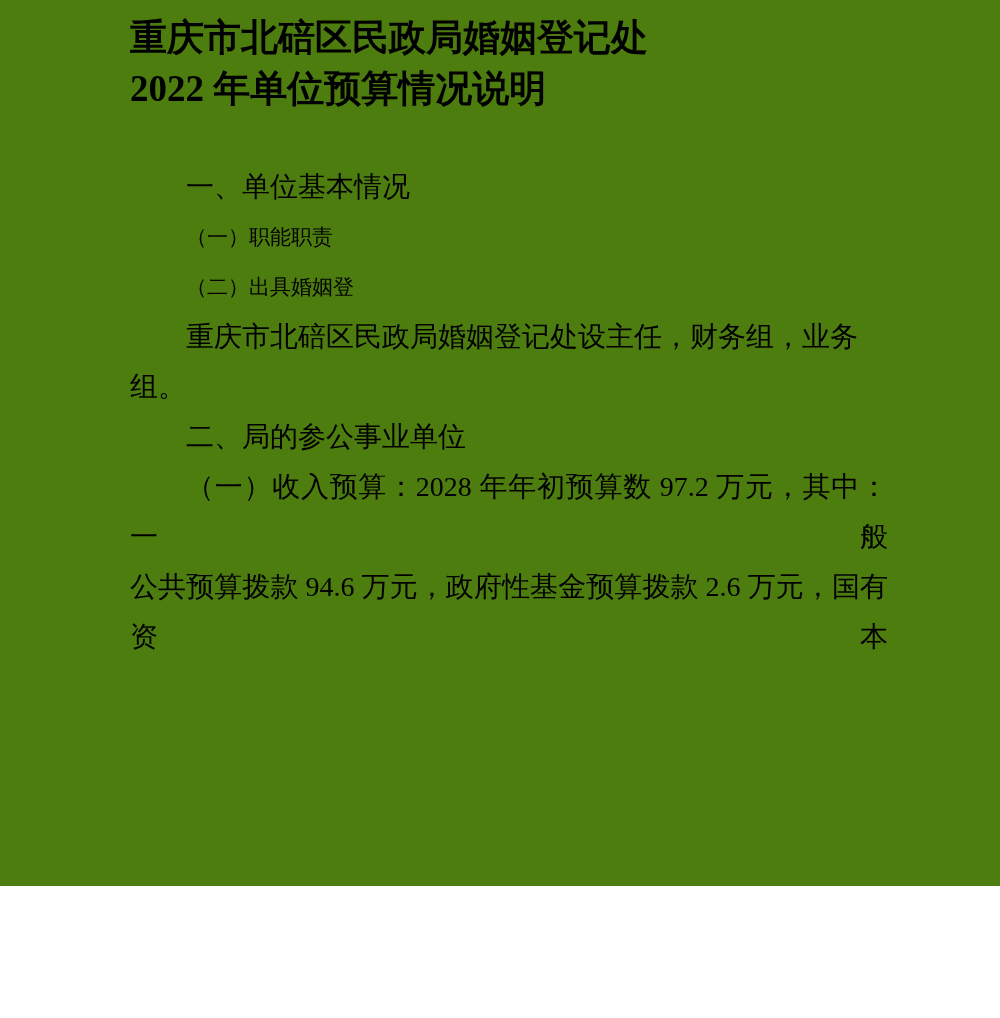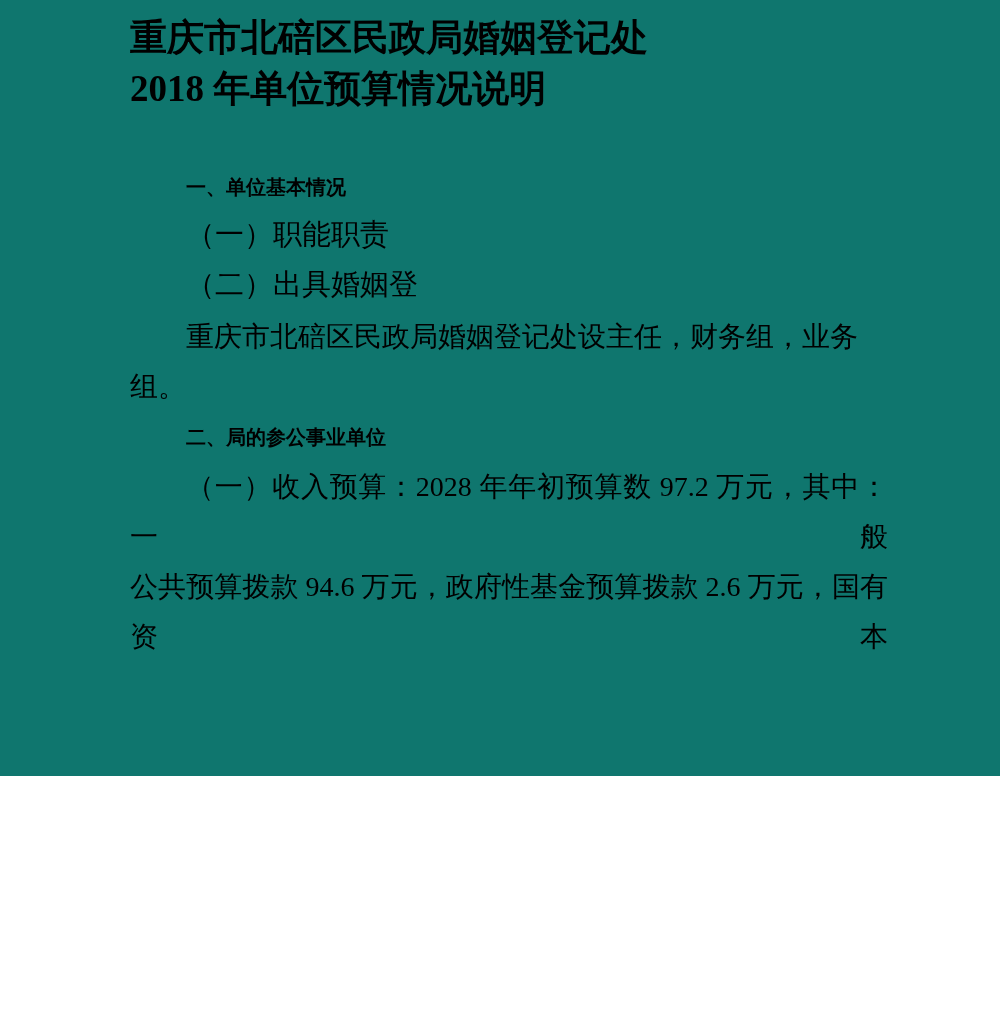--- a/index.html
+++ b/index.html
@@ -1,21 +1,21 @@
 <!DOCTYPE html>
 <html><head>
 <meta charset="utf-8">
 <style>
   * { margin: 0; padding: 0; box-sizing: border-box; }
   html, body { background: #ffffff; }
   .page {
     position: relative;
     width: 1000px;
-    height: 776px;
-    background: #0f766e;
+    height: 886px;
+    background: #4d7c0f;
     color: #000000;
     overflow: hidden;
     font-family: "Liberation Serif", "DejaVu Serif", serif;
   }
   .content {
     padding: 12px 112px 0 130px; 
   }
   .doc-title {
     text-align: center;
     font-weight: bold;
@@ -35,42 +35,42 @@
   .line.full {
     text-align: justify;
     text-align-last: justify;
     text-justify: inter-character;
   }
   .line.indent {
     text-indent: 56px; 
   }
   .heading1 {
     font-family: "Liberation Sans", "DejaVu Sans", sans-serif;
-    font-weight: bold;
-    font-size: 20px;
+    font-weight: normal;
+    font-size: 28px;
   }
   .heading2 {
     
-    font-family: Liberation Mono, monospace;
-    font-size: 29px;
+    font-family: Liberation Sans, sans-serif;
+    font-size: 21px;
   }
   .para-line {
     font-family: "Liberation Serif", "DejaVu Serif", serif;
     font-size: 28px;
   }
 </style>
 </head>
 <body>
 
 <div class="page">
   <div class="content">
 
     <div class="doc-title">
       <div class="line">重庆市北碚区民政局婚姻登记处</div>
-      <div class="line">2018 年单位预算情况说明</div>
+      <div class="line">2022 年单位预算情况说明</div>
     </div>
 
     <div class="body-block">
 
       <div class="line indent heading1">一、单位基本情况</div>
 
       <div class="line indent heading2">（一）职能职责</div>
 
 
       <div class="line indent heading2">（二）出具婚姻登</div>

